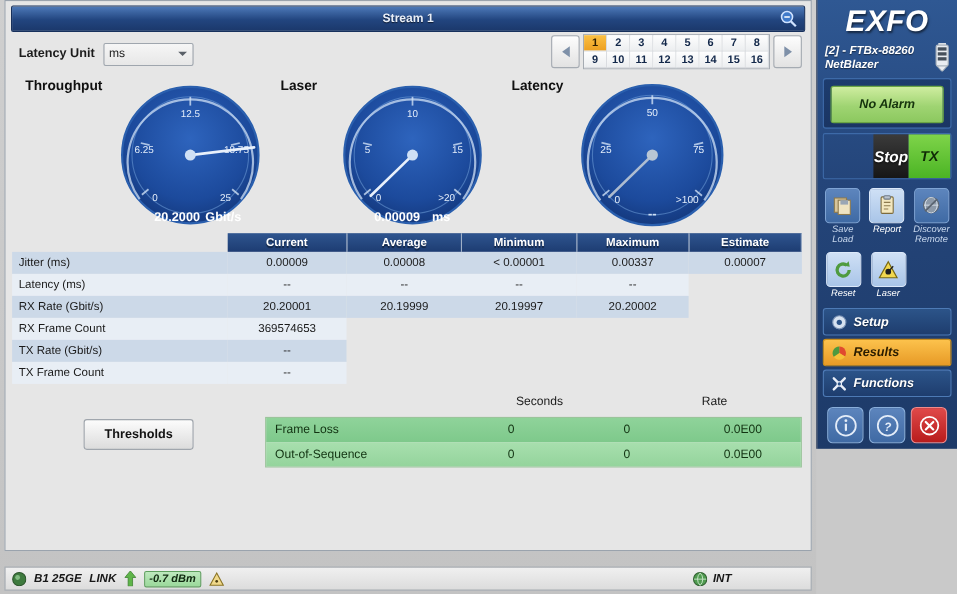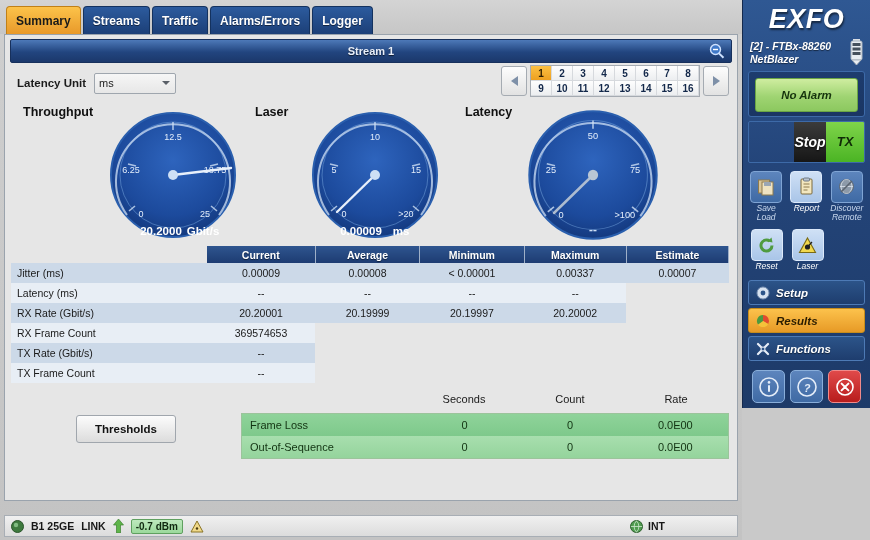--- a/index.html
+++ b/index.html
@@ -168,20 +168,21 @@
   .th-name { width: 170px; font-size:11px; color:#123312; padding-left:8px; }
   .th-val { flex:1; text-align:center; font-size:11px; color:#123312; }
 
   
   .statusbar {
     height: 22px; margin: 12px 4px 3px 4px;
     background: linear-gradient(#f0f0f0,#dcdcdc);
     border:1px solid #a8aeb5;
     display:flex; align-items:center; padding: 0 6px; gap:7px;
     position:relative;
+    font-style:italic;
   }
   .sb-text { font-size:10.5px; color:#171717; font-weight:600; }
   .sb-badge {
     background: linear-gradient(#bde8bd,#9bd99b);
     border:1px solid #5fa05f; border-radius:2px;
     font-size:10px; color:#102910; padding: 1px 4px; font-weight:600;
   }
   .sb-right { position:absolute; right:72px; display:flex;align-items:center;gap:5px; }
 
   
@@ -271,37 +272,20 @@
   }
   .circbtn.red { background: linear-gradient(#e04a4a,#b81c1c); border-color:#f08a8a; }
 </style>
 </head>
 <body>
 
 <div class="app">
 
   <div class="main">
 
-    <div class="tabstrip">
-      <div class="tab active">
-          <span>Summary</span>
-        </div>
-      <div class="tab">
-          <span>Streams</span>
-        </div>
-      <div class="tab">
-          <span>Traffic</span>
-        </div>
-      <div class="tab">
-          <span>Alarms/Errors</span>
-        </div>
-      <div class="tab">
-          <span>Logger</span>
-        </div>
-    </div>
 
     <div class="panel">
 
       <div class="stream-title">
         <span class="t">Stream 1</span>
         <svg class="zoom-icon" viewBox="0 0 16 16">
           <circle cx="6.5" cy="6.5" r="5" fill="#3f79c9" stroke="#cfe2ff" stroke-width="1.4"></circle>
           <line x1="4" y1="6.5" x2="9" y2="6.5" stroke="#ffffff" stroke-width="1.4"></line>
           <line x1="10" y1="10.4" x2="14.5" y2="14.8" stroke="#cfe2ff" stroke-width="2"></line>
         </svg>
@@ -498,21 +482,20 @@
       </div>
 
       <div class="thresholds">
         <div class="th-left">
           <div class="th-btn">Thresholds</div>
         </div>
         <div class="th-right">
           <div class="th-head">
             <div style="width:170px"></div>
             <div style="flex:1">Seconds</div>
-            <div style="flex:1">Count</div>
             <div style="flex:1">Rate</div>
           </div>
           <div class="th-grid">
             <div class="th-row g1">
               <div class="th-name">Frame Loss</div>
               <div class="th-val">0</div>
               <div class="th-val">0</div>
               <div class="th-val">0.0E00</div>
             </div>
             <div class="th-row g2">

